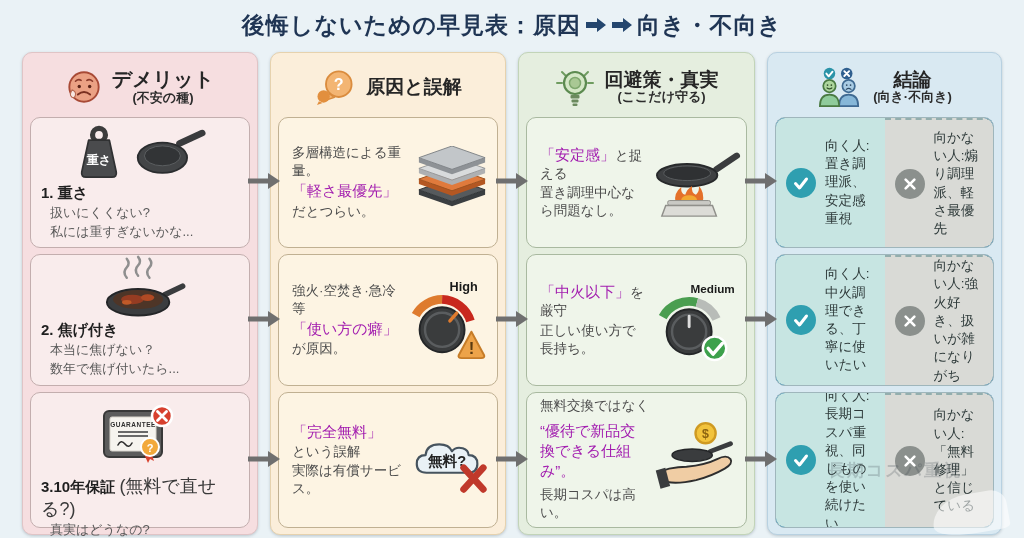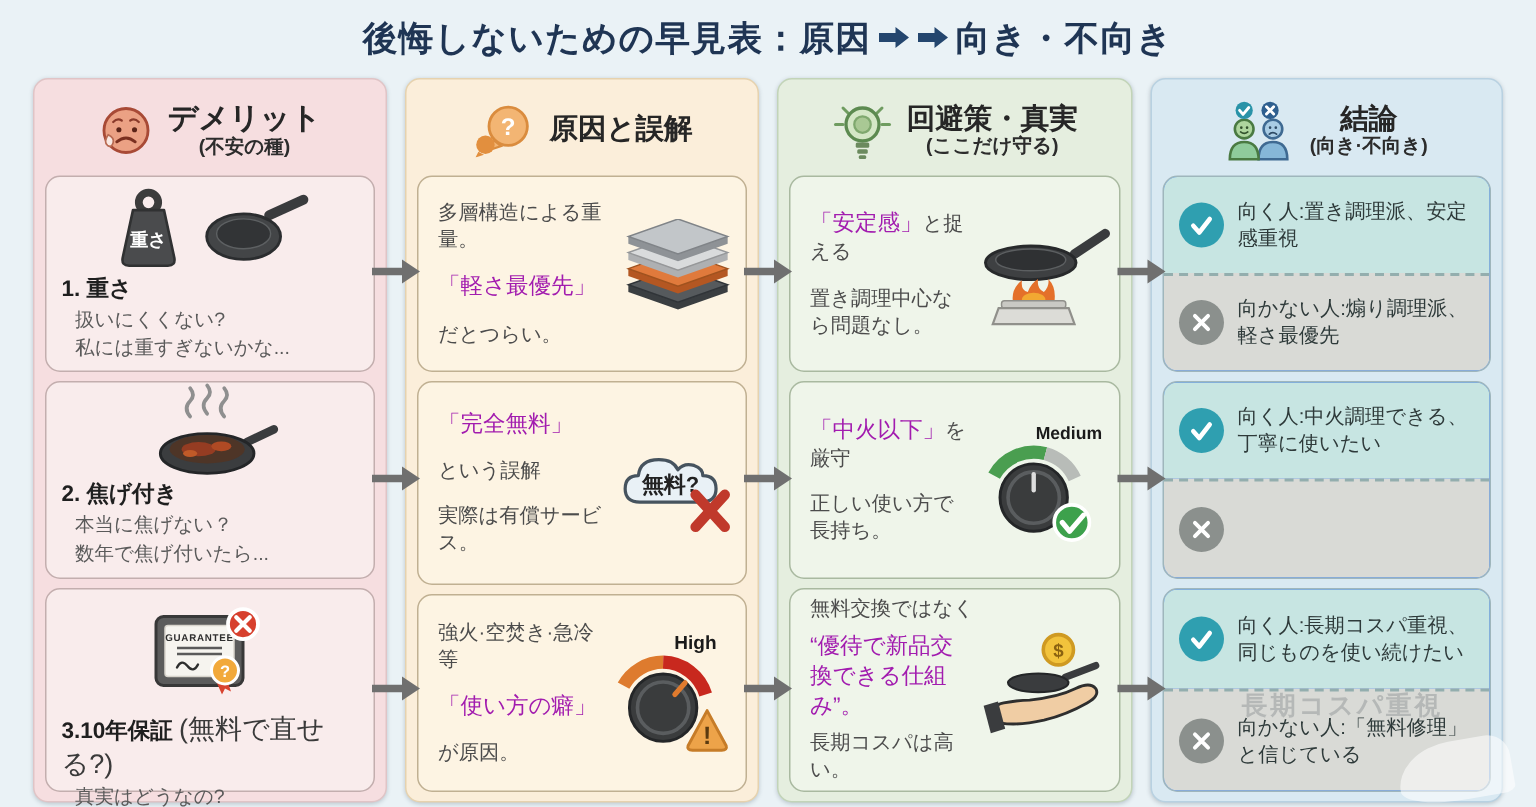--- a/index.html
+++ b/index.html
@@ -38,26 +38,26 @@
 
   .card-demerit { background:#f9ecec; border:1px solid #c3aeae; padding:4px 10px 4px 10px; }
   .c1-icons   { height:62px; display:flex; align-items:center; justify-content:center; gap:10px; }
   .c1-icons-tall { height:78px; }
   .c1-heading { font-size:15px; font-weight:bold; color:#1f1f1f; line-height:1.25; }
   .c1-note    { font-size:18px; font-weight:normal; color:#3a3a3a; }
   .c1-line    { font-size:13px; color:#5a5a5a; margin-left:9px; line-height:1.5; }
 
   .card-cause { background:#fdf4e3; border:1px solid #c0b092; display:flex; align-items:center; padding:8px 4px 8px 13px; }
   .card-avoid { background:#eff5ea; border:1px solid #a9b9a0; display:flex; align-items:center; padding:8px 4px 8px 13px; }
-  .mid-text   { flex:1; display:flex; flex-direction:column; gap:12px; }
+  .mid-text   { flex:1; display:flex; flex-direction:column; gap:1px; }
   .mid-line   { font-size:13.5px; color:#4c4c4c; line-height:1.35; }
   .mid-bold   { font-size:15px; font-weight:normal; color:#a21caf; line-height:1.35; }
   .mid-icon   { flex-shrink:0; display:flex; align-items:center; justify-content:center; }
 
-  .card-conclusion { background:#3b82f6; border:1px solid #9fb6bc; display:flex; flex-direction:column; overflow:hidden; padding:0; }
+  .card-conclusion { background:#0369a1; border:1px solid #9fb6bc; display:flex; flex-direction:row; overflow:hidden; padding:0; }
   .half { flex:1; display:flex; align-items:center; gap:9px; padding:4px 8px 4px 10px; }
   .half-fit   { background:#c7e5e2; }
   .half-unfit { background:#d9dad6; border-top:2px dashed #93aeae; }
   .half-text  { font-size:13.5px; color:#2e3a3a; line-height:1.35; }
   .badge { width:30px; height:30px; border-radius:50%; flex-shrink:0;
            display:flex; align-items:center; justify-content:center; }
   .badge-check { background:#2f9fb0; }
   .badge-x     { background:#8b908d; }
 
   .gap { position:relative; }
@@ -230,51 +230,51 @@
             <polygon points="8,34 42,46 76,34 76,39 42,51 8,39" fill="#b45722"></polygon>
             <polygon points="42,22 76,34 42,46 8,34" fill="#e07a3c" stroke="#a0521e" stroke-width="1"></polygon>
             <polygon points="8,23 42,35 76,23 76,28 42,40 8,28" fill="#aeb0b2"></polygon>
             <polygon points="42,11 76,23 42,35 8,23" fill="#d9dbdc" stroke="#96989a" stroke-width="1"></polygon>
             <polygon points="8,12 42,24 76,12 76,17 42,29 8,17" fill="#8e9296"></polygon>
             <polygon points="42,0 76,12 42,24 8,12" fill="#c2c6c9" stroke="#808488" stroke-width="1"></polygon>
           </svg>
         </div>
       </div>
 
-      <div class="card card-cause h136">
-        <div class="mid-text">
-          <span class="mid-bold">「完全無料」</span>
-          <span class="mid-line">という誤解</span>
-          <span class="mid-line">実際は有償サービス。</span>
-        </div>
-        <div class="mid-icon">
-          <svg width="86" height="72" viewBox="0 0 88 72">
-            <path d="M20 49 Q10 49 10 40 Q10 31 19 31 Q20 20 33 20 Q43 20 46 27 Q50 22 57 24 Q63 26 63 31 Q72 31 72 40 Q72 49 62 49 Z" fill="#e9f1f6" stroke="#46535e" stroke-width="2.2" stroke-linejoin="round"></path>
-            <text x="41" y="42" text-anchor="middle" font-size="15" font-weight="bold" fill="#222222">無料?</text>
-            <path d="M58 44 L78 66 M78 44 L58 66" stroke="#c0392b" stroke-width="7" stroke-linecap="round"></path>
-          </svg>
-        </div>
-      </div>
-
       <div class="card card-cause h132">
         <div class="mid-text">
           <span class="mid-line">強火·空焚き·急冷等</span>
           <span class="mid-bold">「使い方の癖」</span>
           <span class="mid-line">が原因。</span>
         </div>
         <div class="mid-icon">
           <svg width="94" height="86" viewBox="0 0 96 88">
             <text x="66" y="14" text-anchor="middle" font-size="13" font-weight="bold" fill="#1a1a1a">High</text>
             <path d="M17 39 A31 31 0 0 1 44 23" stroke="#de7b2e" stroke-width="9" fill="none"></path>
             <path d="M44 23 A31 31 0 0 1 73 45" stroke="#c8281e" stroke-width="9" fill="none"></path>
             <circle cx="44" cy="54" r="23" fill="#3a3c3d" stroke="#242628" stroke-width="2"></circle>
             <circle cx="44" cy="54" r="17.5" fill="none" stroke="#5a5d5f" stroke-width="2.5"></circle>
             <line x1="52" y1="45" x2="59" y2="37" stroke="#e07b2e" stroke-width="3.5" stroke-linecap="round"></line>
             <path d="M74 56 L87 80 Q88 83 84 83 L64 83 Q60 83 61 80 Z" fill="#eda349" stroke="#c67c28" stroke-width="2" stroke-linejoin="round"></path>
             <text x="74" y="79" text-anchor="middle" font-size="17" font-weight="bold" fill="#5a3a10">!</text>
+          </svg>
+        </div>
+      </div>
+
+      <div class="card card-cause h136">
+        <div class="mid-text">
+          <span class="mid-bold">「完全無料」</span>
+          <span class="mid-line">という誤解</span>
+          <span class="mid-line">実際は有償サービス。</span>
+        </div>
+        <div class="mid-icon">
+          <svg width="86" height="72" viewBox="0 0 88 72">
+            <path d="M20 49 Q10 49 10 40 Q10 31 19 31 Q20 20 33 20 Q43 20 46 27 Q50 22 57 24 Q63 26 63 31 Q72 31 72 40 Q72 49 62 49 Z" fill="#e9f1f6" stroke="#46535e" stroke-width="2.2" stroke-linejoin="round"></path>
+            <text x="41" y="42" text-anchor="middle" font-size="15" font-weight="bold" fill="#222222">無料?</text>
+            <path d="M58 44 L78 66 M78 44 L58 66" stroke="#c0392b" stroke-width="7" stroke-linecap="round"></path>
           </svg>
         </div>
       </div>
     </div>
   </div>
 
   <div class="gap">
     <svg class="row-arrow ra1" viewBox="0 0 36 18">
         <path d="M2 9 H24" stroke="#6f6f6f" stroke-width="5"></path>
         <path d="M22 1 L34 9 L22 17 Z" fill="#6f6f6f"></path>
@@ -437,20 +437,21 @@
               </svg>
           </span>
           <span class="half-text">向く人:中火調理できる、丁寧に使いたい</span>
         </div>
         <div class="half half-unfit">
           <span class="badge badge-x">
             <svg width="14" height="14" viewBox="0 0 16 16">
                 <path d="M3 3 L13 13 M13 3 L3 13" stroke="#ffffff" stroke-width="3" stroke-linecap="round"></path>
               </svg>
           </span>
+          <span class="half-text">向かない人:強火好き、扱いが雑になりがち</span>
         </div>
       </div>
 
       <div class="card card-conclusion h136">
         <div class="half half-fit">
           <span class="badge badge-check">
             <svg width="16" height="16" viewBox="0 0 16 16">
                 <path d="M2.5 8.5 l4 4.5 l7 -9" stroke="#ffffff" stroke-width="3" fill="none" stroke-linecap="round" stroke-linejoin="round"></path>
               </svg>
           </span>

